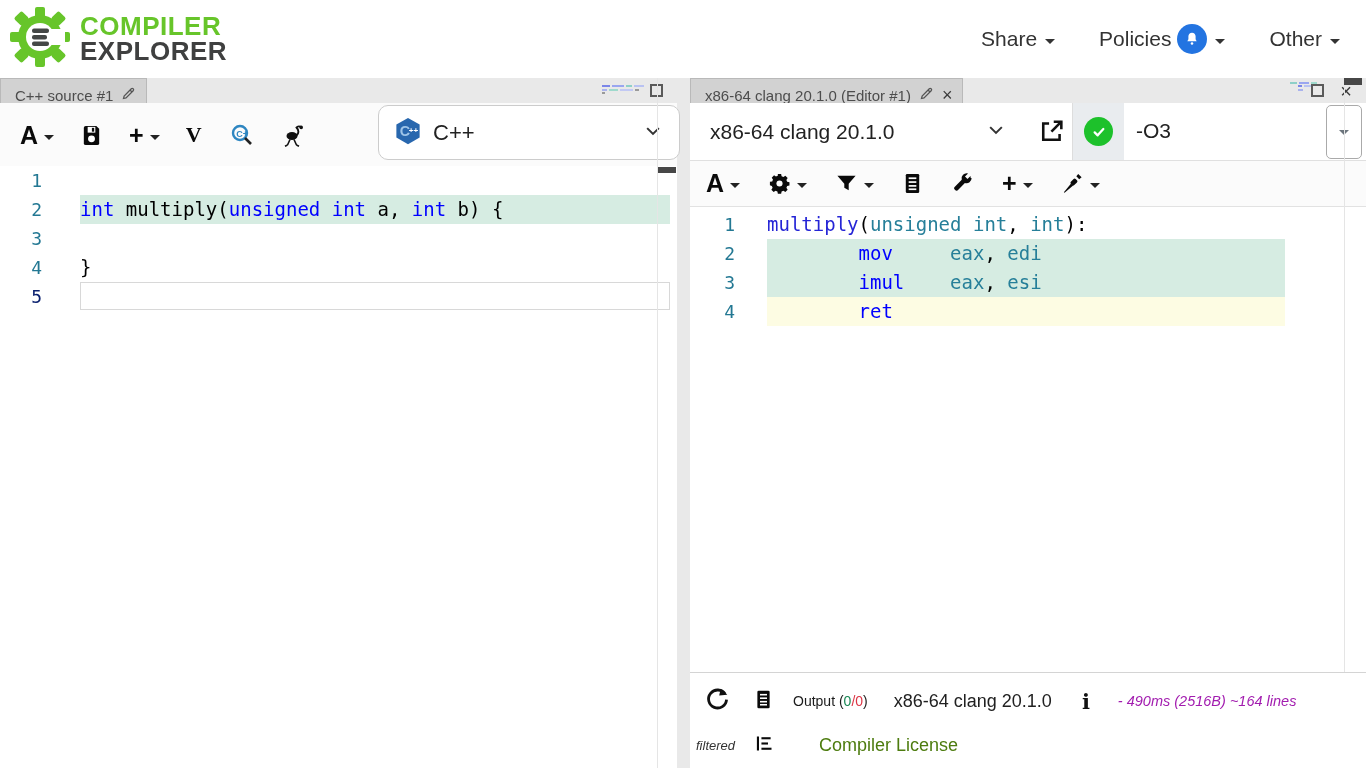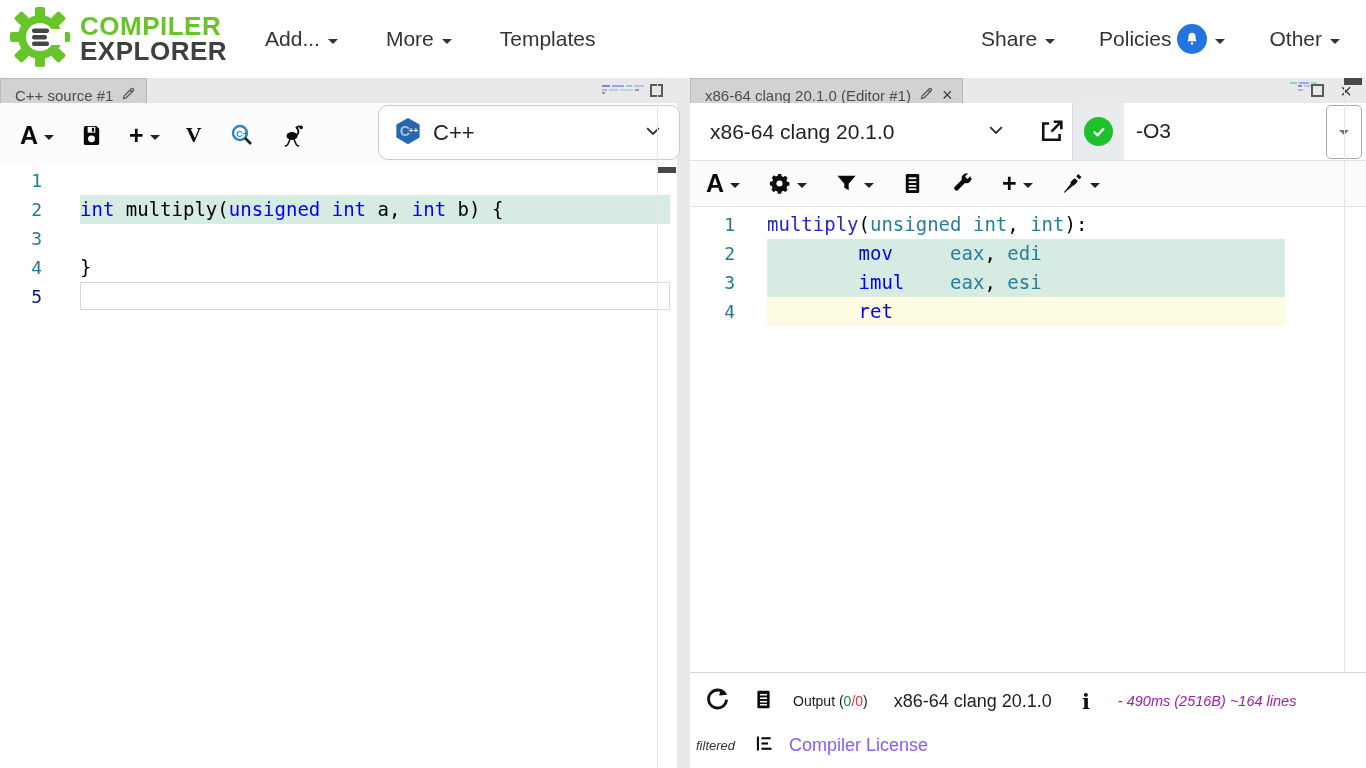--- a/index.html
+++ b/index.html
@@ -118,21 +118,21 @@
   .status-row1 { position:absolute; left:0; top:8px; width:100%; height:40px; display:flex;
     align-items:center; }
   .status-row2 { position:absolute; left:0; top:52px; width:100%; height:40px; display:flex;
     align-items:center; }
   .st-output { font-size:14px; color:#1b1b1b; margin-left:20px; cursor:pointer; }
   .st-compiler { font-size:18px; color:#212121; margin-left:26px; }
   .st-info { font-family:"DejaVu Serif","Liberation Serif",serif; font-weight:900; font-size:21px;
     margin-left:30px; color:#111; }
   .st-stats { font-size:14.5px; font-style:italic; color:#a21caf; margin-left:28px; }
   .st-filtered { font-size:13px; font-style:italic; color:#333; margin-left:6px; width:58px; }
-  .st-license { font-size:18px; color:#8b5cf6; margin-left:14px; cursor:pointer; }
+  .st-license { font-size:18px; color:#4d7c0f; margin-left:44px; cursor:pointer; }
   .green { color:#198754; }
   .red { color:#dc3545; }
 
   .pencil-icon { display:inline-block; }
 </style>
 </head>
 <body>
 
 <div class="navbar">
   <div class="brand">
@@ -159,33 +159,20 @@
           <rect x="24" y="36.5" width="17" height="4.5" rx="2"></rect>
         </g>
       </svg>
     </span>
     <div class="brand-text">
       <span class="brand-l1">COMPILER</span>
       <span class="brand-l2">EXPLORER</span>
     </div>
   </div>
 
-  <div class="nav-group left">
-    <div class="nav-item">
-      <span>Add...</span>
-      <i class="caret"></i>
-    </div>
-    <div class="nav-item">
-      <span>More</span>
-      <i class="caret"></i>
-    </div>
-    <div class="nav-item">
-      <span>Templates</span>
-    </div>
-  </div>
 
   <div class="nav-group right">
     <div class="nav-item">
       <span>Share</span>
       <i class="caret"></i>
     </div>
     <div class="nav-item">
       <span>Policies</span>
       <span class="bell-badge" style="background:#2374e1;">
         <svg width="16" height="16" viewBox="0 0 24 24">

